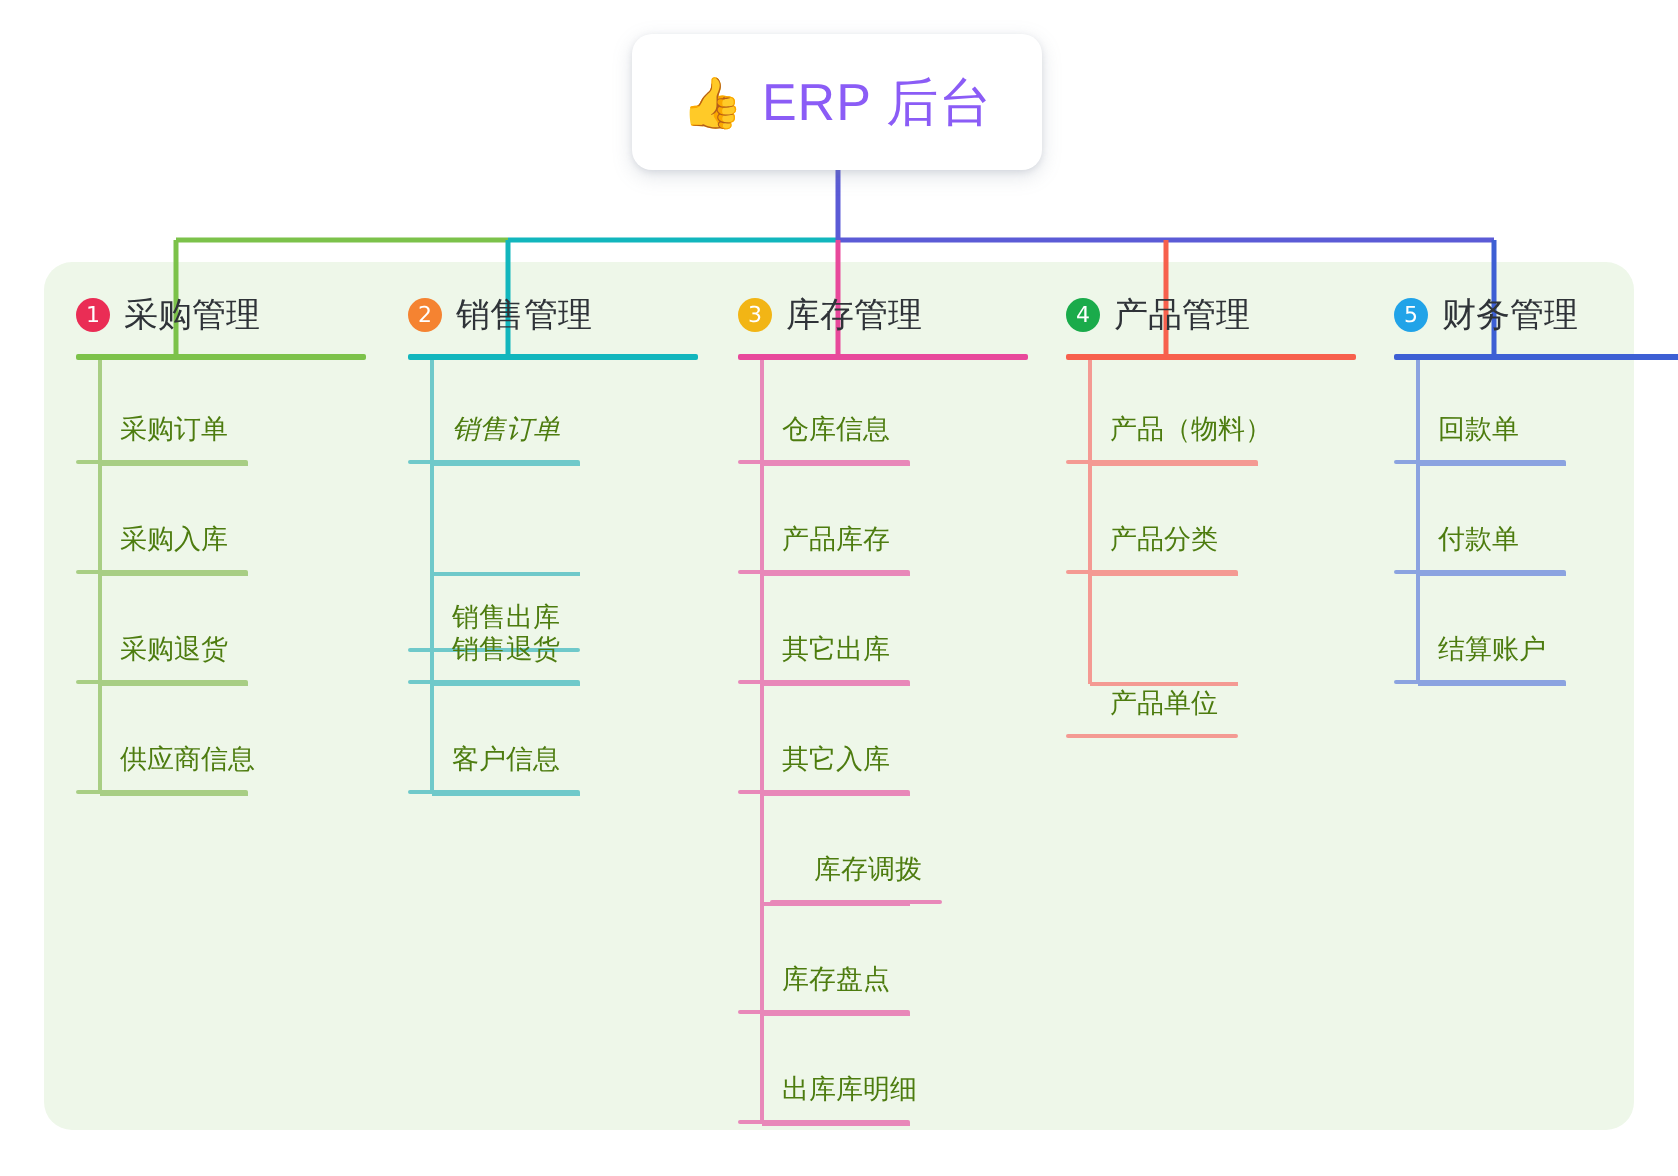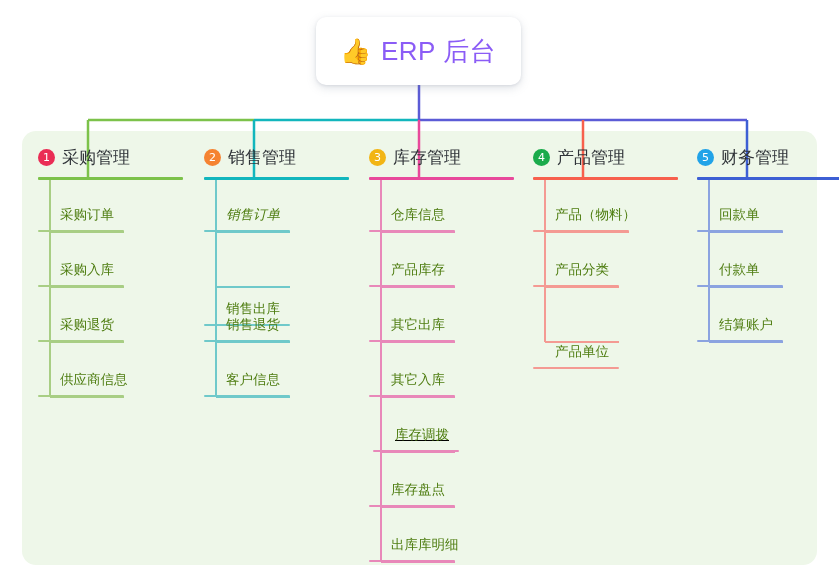--- a/index.html
+++ b/index.html
@@ -160,21 +160,21 @@
           <div class="leaf-rule" style="background: rgb(232, 136, 185); width: 86px;"></div>
         </div>
         <div class="leaf" style="top: 172px; left: 0px;">
           <div class="leaf-label">其它出库</div>
           <div class="leaf-rule" style="background: rgb(232, 136, 185); width: 86px;"></div>
         </div>
         <div class="leaf" style="top: 227px; left: 0px;">
           <div class="leaf-label">其它入库</div>
           <div class="leaf-rule" style="background: rgb(232, 136, 185); width: 86px;"></div>
         </div>
-        <div class="leaf" style="top: 282px; left: 4px; text-decoration: underline;">
+        <div class="leaf" style="top: 282px; left: 16px;">
           <div class="leaf-label">库存调拨</div>
           <div class="leaf-rule" style="background: rgb(232, 136, 185); width: 86px;"></div>
         </div>
         <div class="leaf" style="top: 337px; left: 0px;">
           <div class="leaf-label">库存盘点</div>
           <div class="leaf-rule" style="background: rgb(232, 136, 185); width: 86px;"></div>
         </div>
         <div class="leaf" style="top: 392px; left: 0px;">
           <div class="leaf-label">出库库明细</div>
           <div class="leaf-rule" style="background: rgb(232, 136, 185); width: 86px;"></div>

